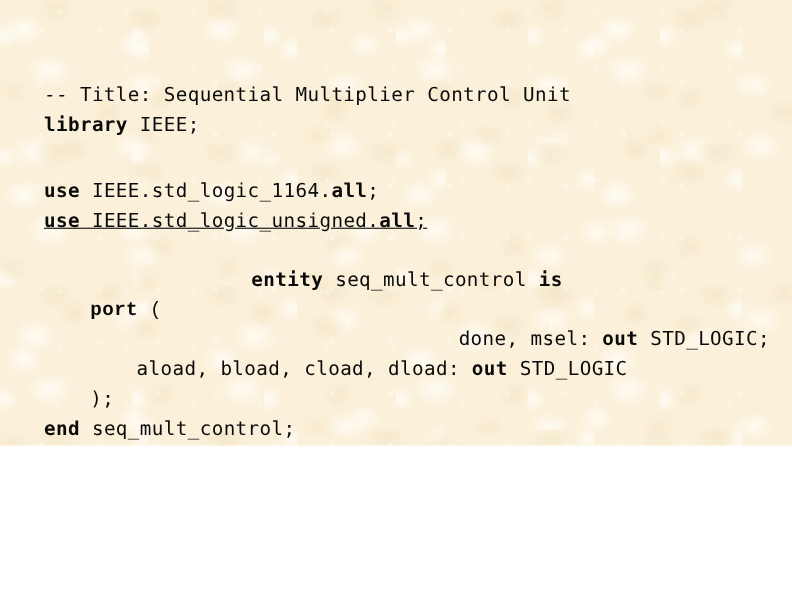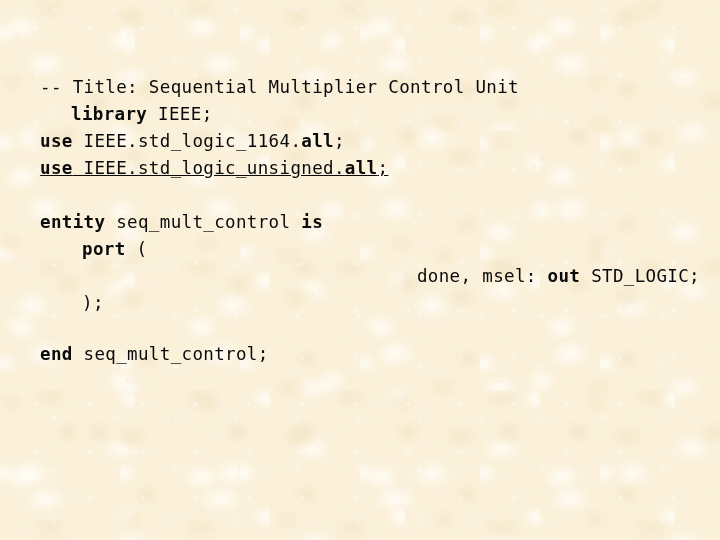--- a/index.html
+++ b/index.html
@@ -11,21 +11,21 @@
     width: 720px;
     height: 540px;
     overflow: hidden;
     font-family: "DejaVu Sans Mono", "Liberation Mono", monospace;
   }
 
   
   #slide {
     position: relative;
     width: 720px;
-    height: 540px;
+    height: 405px;
     box-sizing: border-box;
     background-color: #fbf1db;
     background-image:
       radial-gradient(ellipse 26px 20px at 12% 18%, rgba(255,253,246,0.90) 0%, rgba(255,253,246,0) 70%),
       radial-gradient(ellipse 30px 22px at 34% 6%,  rgba(244,230,200,0.75) 0%, rgba(244,230,200,0) 72%),
       radial-gradient(ellipse 22px 18px at 58% 24%, rgba(255,252,244,0.92) 0%, rgba(255,252,244,0) 70%),
       radial-gradient(ellipse 28px 20px at 80% 12%, rgba(243,228,196,0.70) 0%, rgba(243,228,196,0) 72%),
       radial-gradient(ellipse 24px 19px at 6%  52%, rgba(245,231,201,0.72) 0%, rgba(245,231,201,0) 72%),
       radial-gradient(ellipse 30px 21px at 26% 44%, rgba(255,253,247,0.88) 0%, rgba(255,253,247,0) 70%),
       radial-gradient(ellipse 25px 20px at 48% 62%, rgba(243,228,197,0.68) 0%, rgba(243,228,197,0) 72%),
@@ -82,23 +82,24 @@
   }
   .seg { white-space: pre; }
   .seg.kw { font-weight: bold; }
 </style>
 </head>
 <body>
 
 <div id="slide">
   <div id="code-block">
       <div class="code-line" style="padding-left: 0px;"><span class="seg">-- Title: Sequential Multiplier Control Unit</span></div>
-      <div class="code-line" style="padding-left: 0px; margin-left: 31px;"><span class="seg kw">library</span><span class="seg"> IEEE;</span></div>
-      <div class="code-line" style="padding-left: 0px;"><span class="seg kw">use</span><span class="seg"> IEEE.std_logic_1164.</span><span class="seg kw">all</span><span class="seg">;</span></div>
+      <div class="code-line" style="padding-left: 0px;"><span class="seg kw">library</span><span class="seg"> IEEE;</span></div>
+      <div class="code-line" style="padding-left: 0px; margin-top: 33px;"><span class="seg kw">use</span><span class="seg"> IEEE.std_logic_1164.</span><span class="seg kw">all</span><span class="seg">;</span></div>
       <div class="code-line" style="padding-left: 0px; text-decoration: underline;"><span class="seg kw">use</span><span class="seg"> IEEE.std_logic_unsigned.</span><span class="seg kw">all</span><span class="seg">;</span></div>
       <div class="code-line blank" style="padding-left: 0px;"></div>
-      <div class="code-line" style="padding-left: 0px;"><span class="seg kw">entity</span><span class="seg"> seq_mult_control </span><span class="seg kw">is</span></div>
-      <div class="code-line" style="padding-left: 42.08px;"><span class="seg kw">port</span><span class="seg"> (</span></div>
+      <div class="code-line" style="padding-left: 0px; text-align: center;"><span class="seg kw">entity</span><span class="seg"> seq_mult_control </span><span class="seg kw">is</span></div>
+      <div class="code-line" style="padding-left: 42.08px; font-family: Liberation Mono, monospace;"><span class="seg kw">port</span><span class="seg"> (</span></div>
       <div class="code-line" style="padding-left: 84.16px; text-align: right;"><span class="seg">done, msel: </span><span class="seg kw">out</span><span class="seg"> STD_LOGIC;</span></div>
+      <div class="code-line" style="padding-left: 84.16px;"><span class="seg">aload, bload, cload, dload: </span><span class="seg kw">out</span><span class="seg"> STD_LOGIC</span></div>
       <div class="code-line" style="padding-left: 42.08px;"><span class="seg">);</span></div>
-      <div class="code-line" style="padding-left: 0px; margin-top: 24px;"><span class="seg kw">end</span><span class="seg"> seq_mult_control;</span></div>
+      <div class="code-line" style="padding-left: 0px;"><span class="seg kw">end</span><span class="seg"> seq_mult_control;</span></div>
     </div>
 </div>
 
 </body></html>

